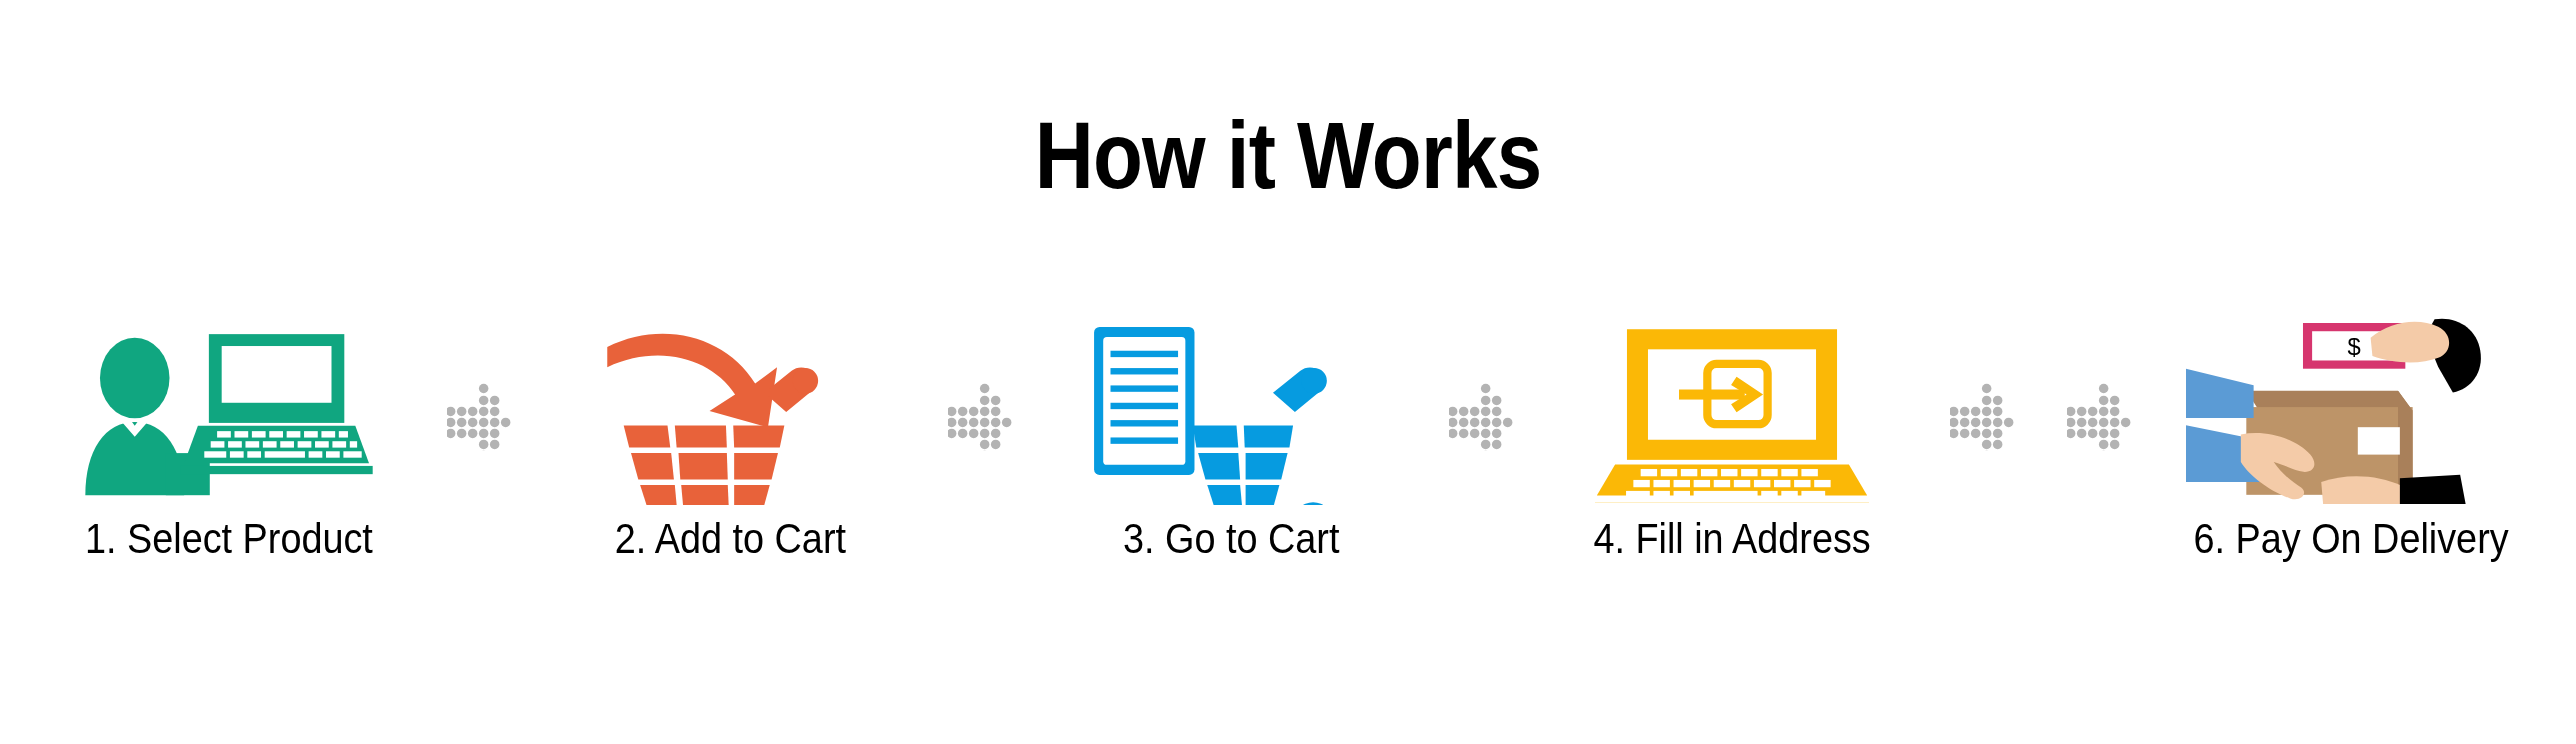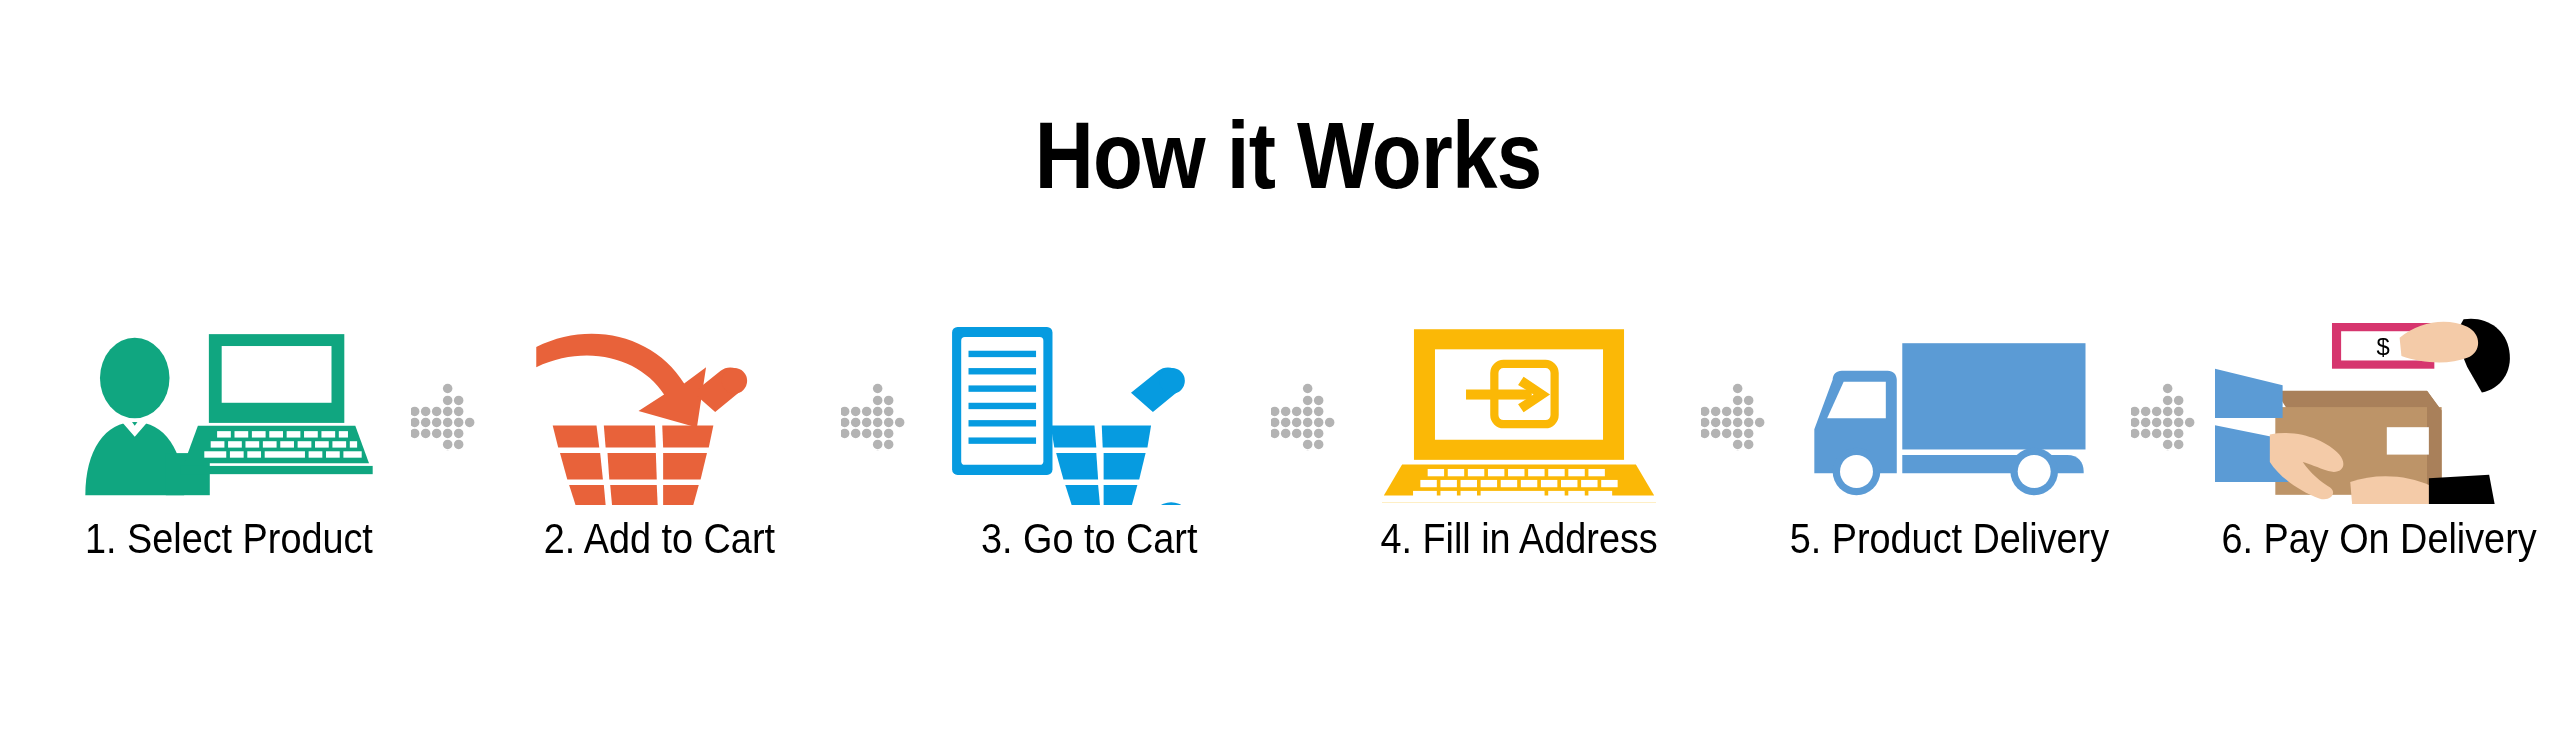--- a/index.html
+++ b/index.html
@@ -375,40 +375,20 @@
             <circle cx="28" cy="57" r="5.2"></circle>
           <circle cx="40" cy="57" r="5.2"></circle>
             <circle cx="52" cy="57" r="5.2"></circle>
           <circle cx="40" cy="69" r="5.2"></circle>
             <circle cx="52" cy="69" r="5.2"></circle>
           <circle cx="40" cy="81" r="5.2"></circle>
         </g>
       </svg>
     </div>
 
-    <div class="step">
-      <div class="step-icon">
-        <svg width="284" height="165" viewBox="0 0 310 180">
-
-          <rect x="104" y="10" width="200" height="116" fill="#5B9BD5"></rect>
-
-          <path d="M28 50 C28 44 32 40 38 40 L88 40 C94 40 98 44 98 50 L98 152 L8 152 L8 104 Z" fill="#5B9BD5"></path>
-
-          <path d="M40 52 L86 52 L86 92 L22 92 Z" fill="#ffffff"></path>
-
-          <path d="M104 132 L284 132 C296 132 302 140 302 150 L302 152 L104 152 Z" fill="#5B9BD5"></path>
-
-          <circle cx="54" cy="150" r="26" fill="#5B9BD5"></circle>
-          <circle cx="54" cy="150" r="18" fill="#ffffff"></circle>
-          <circle cx="248" cy="150" r="26" fill="#5B9BD5"></circle>
-          <circle cx="248" cy="150" r="18" fill="#ffffff"></circle>
-        </svg>
-      </div>
-      <div class="step-label">5. Product Delivery</div>
-    </div>
 
     <div class="arrow-sep">
       <svg width="66" height="70" viewBox="0 0 72 76">
         <g fill="#B3B3B3">
           <circle cx="40" cy="8" r="5.2"></circle>
           <circle cx="40" cy="21" r="5.2"></circle>
             <circle cx="52" cy="21" r="5.2"></circle>
           <circle cx="4" cy="33" r="5.2"></circle>
             <circle cx="16" cy="33" r="5.2"></circle>
             <circle cx="28" cy="33" r="5.2"></circle>

